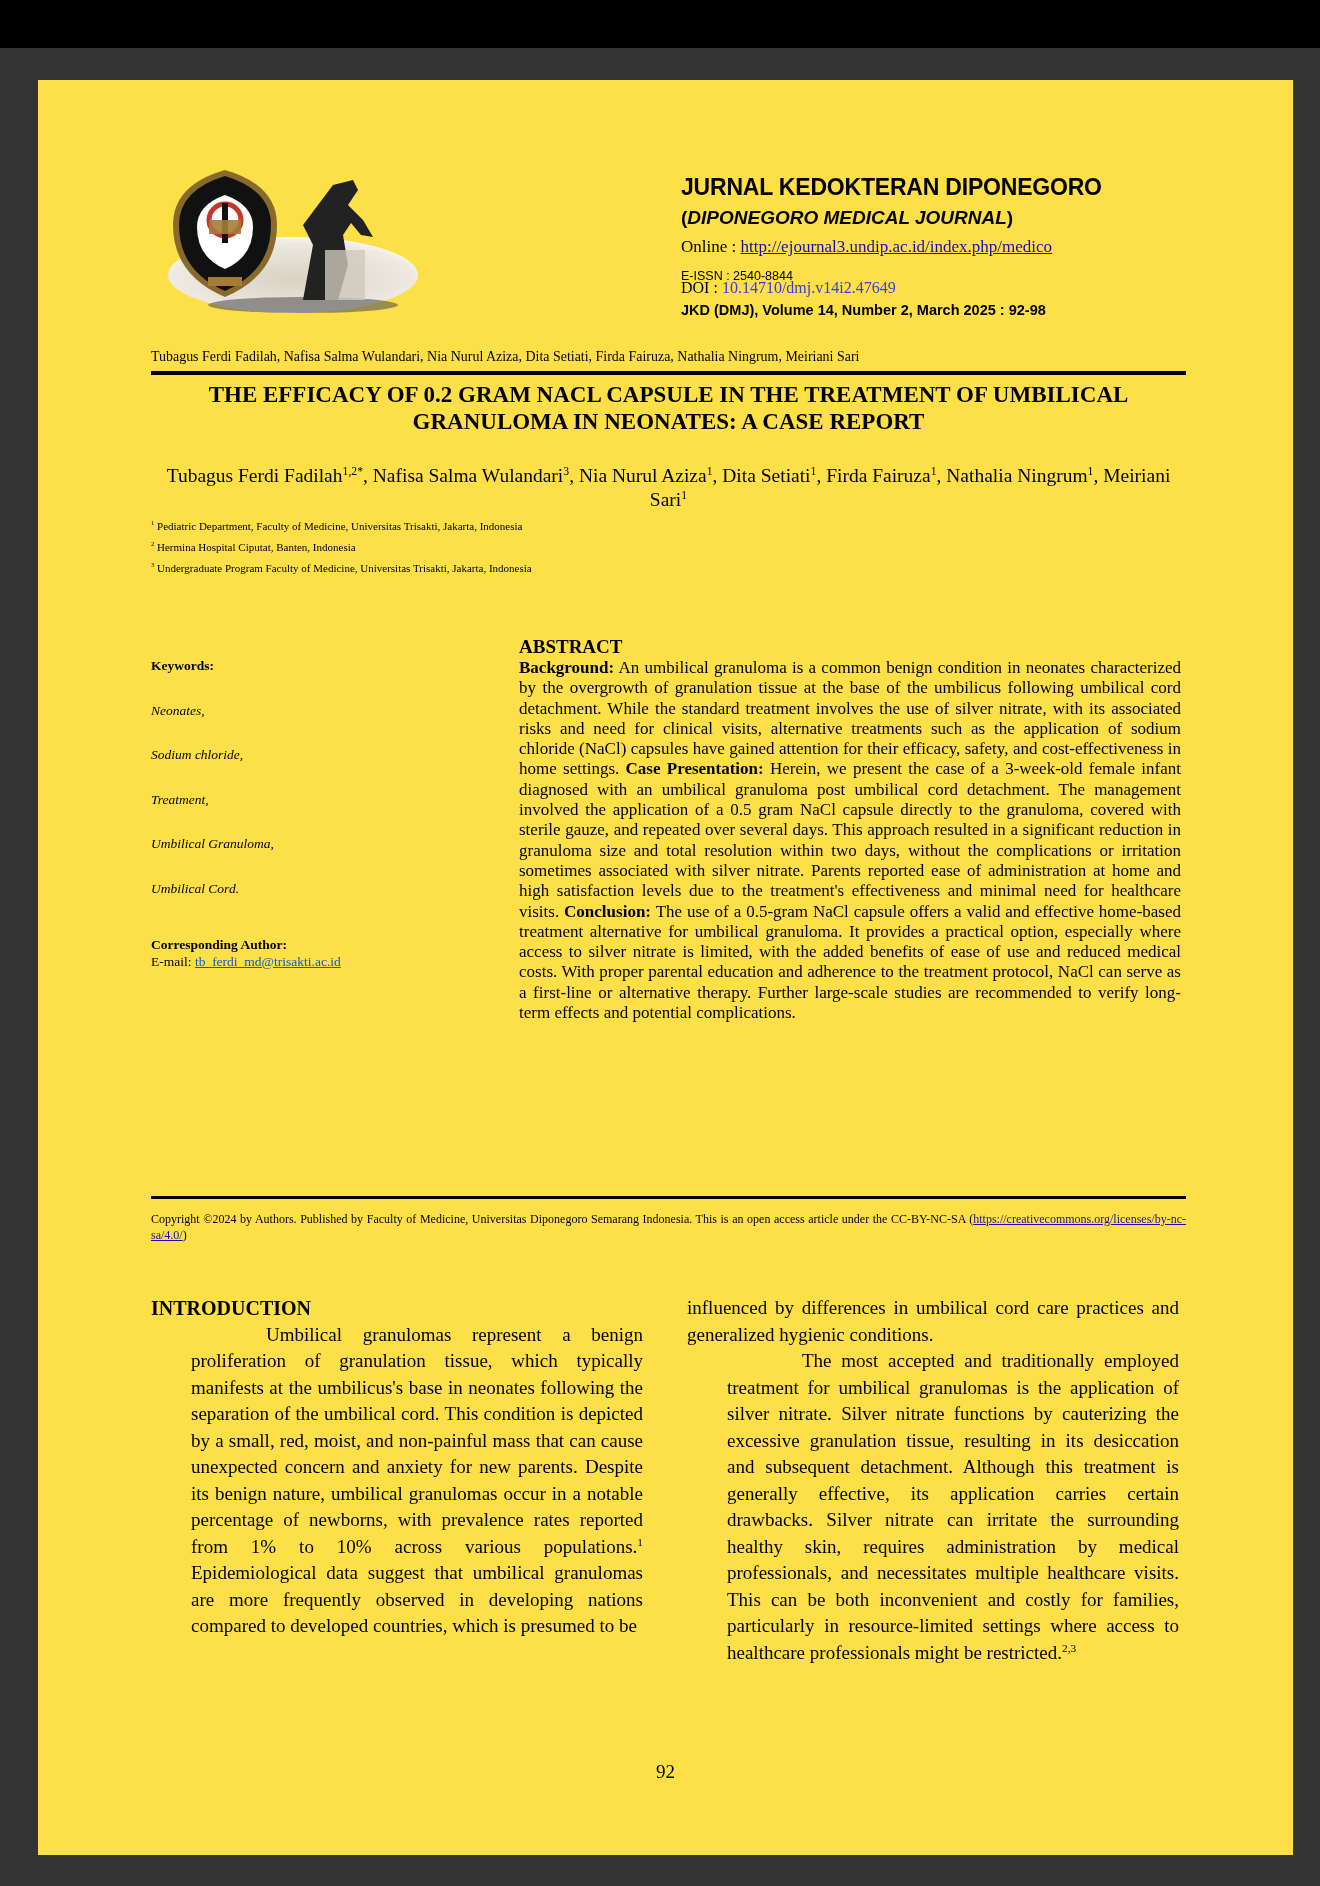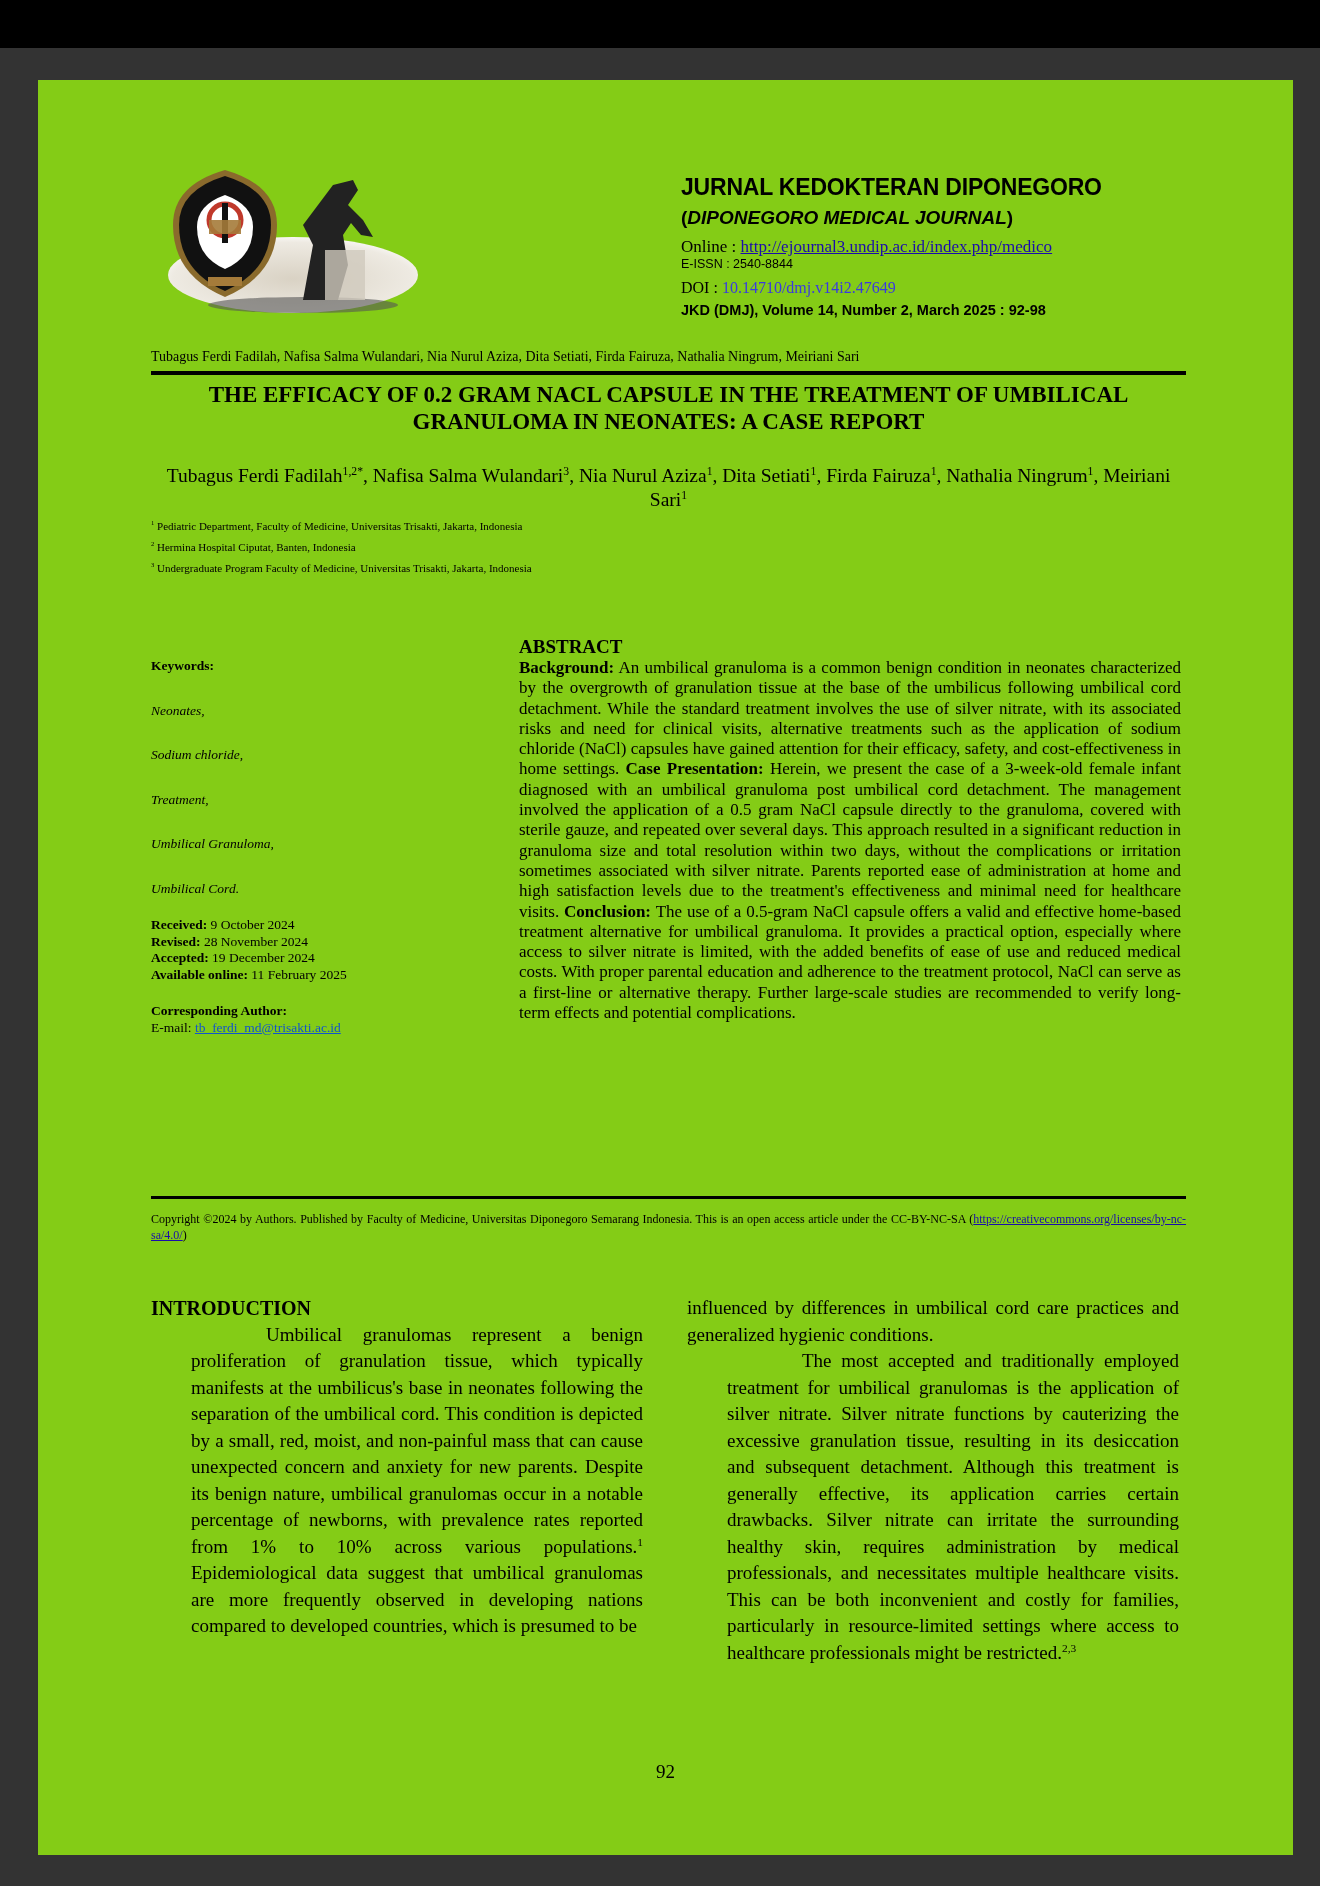--- a/index.html
+++ b/index.html
@@ -1,27 +1,27 @@
 <!DOCTYPE html>
 <html><head>
 <meta charset="utf-8">
 <style>
   html, body { margin:0; padding:0; }
   body { width:1320px; height:1886px; background:#333333; position:relative; overflow:hidden; font-family:"Liberation Serif", serif; color:#000; }
   #topbar { position:absolute; left:0; top:0; width:1320px; height:48px; background:#000; }
-  #page { position:absolute; left:38px; top:80px; width:1255px; height:1775px; background:#84cc16; }
+  #page { position:absolute; left:38px; top:80px; width:1255px; height:1775px; background:#fde047; }
   .abs { position:absolute; }
   
   #logo { left:115px; top:85px; width:265px; height:150px; }
   #jtitle { left:643px; top:94px; font-family:"Liberation Sans", sans-serif; font-weight:bold; font-size:23px; letter-spacing:-0.2px; }
   #jsub { left:643px; top:127px; font-family:"Liberation Sans", sans-serif; font-weight:bold; font-size:19px; }
   #jsub i { font-style:italic; }
   #jonline { left:643px; top:157px; font-size:17px; }
   #jonline a, #jdoi span.v, a.lnk { color:#1a0dab; text-decoration:underline; }
-  #jissn { left:643px; top:177px; font-family:"Liberation Sans", sans-serif; font-size:12.5px; }
+  #jissn { left:643px; top:189px; font-family:"Liberation Sans", sans-serif; font-size:12.5px; }
   #jdoi { left:643px; top:199px; font-size:16px; }
   #jdoi span.v { color:#3a3ae0; text-decoration:none; }
   #jvol { left:643px; top:222px; font-family:"Liberation Sans", sans-serif; font-weight:bold; font-size:14.5px; }
   #runauth { left:113px; top:268px; font-size:15px; transform:scaleX(0.93); transform-origin:left; white-space:nowrap; }
   #rule1 { left:113px; top:291px; width:1035px; height:4px; background:#000; }
   #title { left:113px; top:301px; width:1035px; text-align:center; font-weight:bold; font-size:23px; line-height:27px; }
   #authors { left:113px; top:384px; width:1035px; text-align:center; font-size:19.5px; line-height:24px; }
   sup { font-size:60%; line-height:0; }
   #affil { left:113px; top:436px; width:1035px; text-align:left; font-size:11px; line-height:21px; }
   
@@ -94,26 +94,20 @@
   <div id="sidecol" class="abs">
     <div class="kwhead">Keywords:</div>
     <div id="kwlist">
         <div class="kw">Neonates,</div>
         <div class="kw">Sodium chloride,</div>
         <div class="kw">Treatment,</div>
         <div class="kw">Umbilical Granuloma,</div>
         <div class="kw">Umbilical Cord.</div>
       </div>
     <div class="gap"></div>
-    <div id="datelist" class="meta">
-        <div><b>Received:</b><span> 9 October 2024</span></div>
-        <div><b>Revised:</b><span> 28 November 2024</span></div>
-        <div><b>Accepted:</b><span> 19 December 2024</span></div>
-        <div><b>Available online:</b><span> 11 February 2025</span></div>
-      </div>
     <div class="gap"></div>
     <div class="corr">
       <b>Corresponding Author:</b><br>
       <span>E-mail: </span><a class="lnk" style="color:#1155cc">tb_ferdi_md@trisakti.ac.id</a>
     </div>
   </div>
 
   <div id="abstract" class="abs">
     <div class="h">ABSTRACT</div>
     <div><b>Background:</b><span> An umbilical granuloma is a common benign condition in neonates characterized by the overgrowth of granulation tissue at the base of the umbilicus following umbilical cord detachment. While the standard treatment involves the use of silver nitrate, with its associated risks and need for clinical visits, alternative treatments such as the application of sodium chloride (NaCl) capsules have gained attention for their efficacy, safety, and cost-effectiveness in home settings.  </span><b>Case Presentation:</b><span> Herein, we present the case of a 3-week-old female infant diagnosed with an umbilical granuloma post umbilical cord detachment. The management involved the application of a 0.5 gram NaCl capsule directly to the granuloma, covered with sterile gauze, and repeated over several days. This approach resulted in a significant reduction in granuloma size and total resolution within two days, without the complications or irritation sometimes associated with silver nitrate. Parents reported ease of administration at home and high satisfaction levels due to the treatment's effectiveness and minimal need for healthcare visits.  </span><b>Conclusion:</b><span> The use of a 0.5-gram NaCl capsule offers a valid and effective home-based treatment alternative for umbilical granuloma. It provides a practical option, especially where access to silver nitrate is limited, with the added benefits of ease of use and reduced medical costs. With proper parental education and adherence to the treatment protocol, NaCl can serve as a first-line or alternative therapy. Further large-scale studies are recommended to verify long-term effects and potential complications.</span></div>

